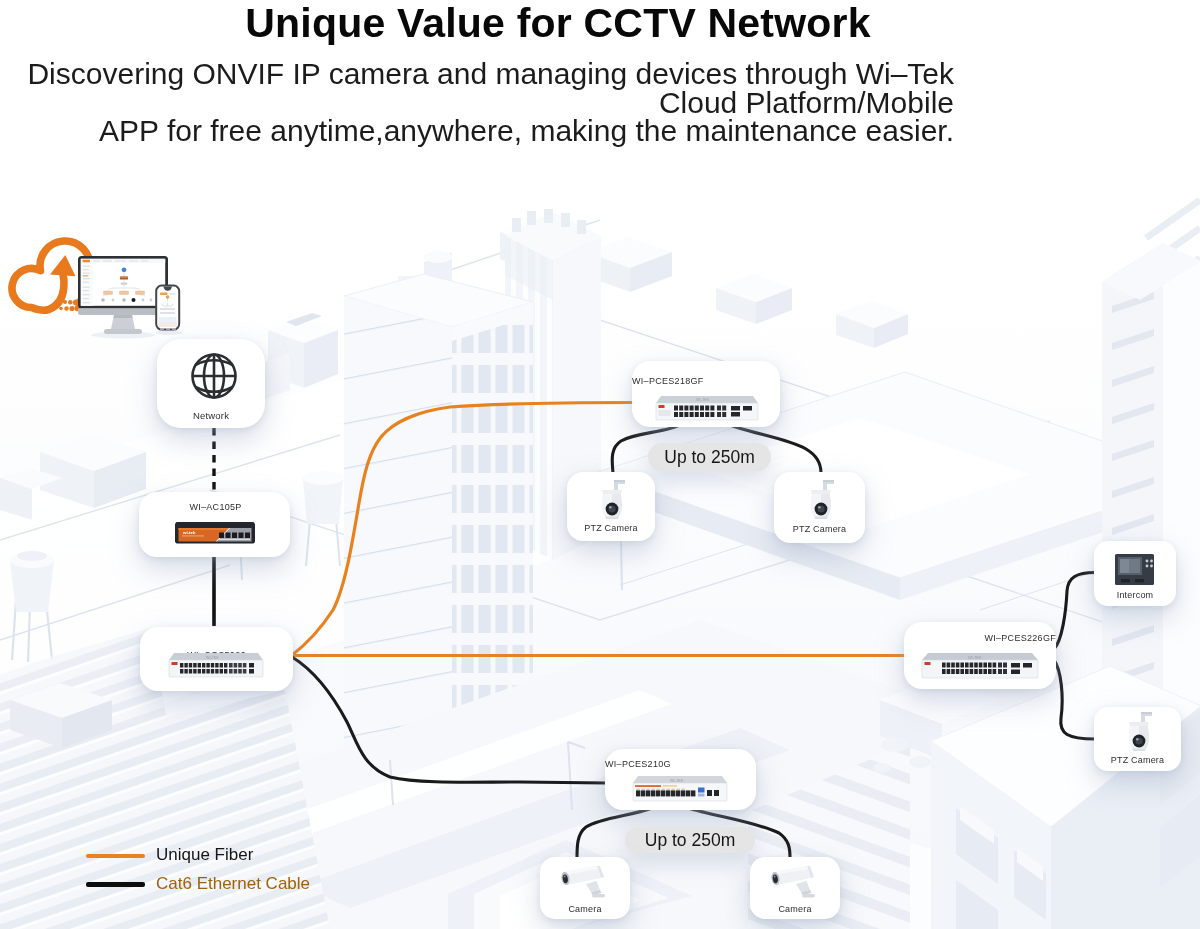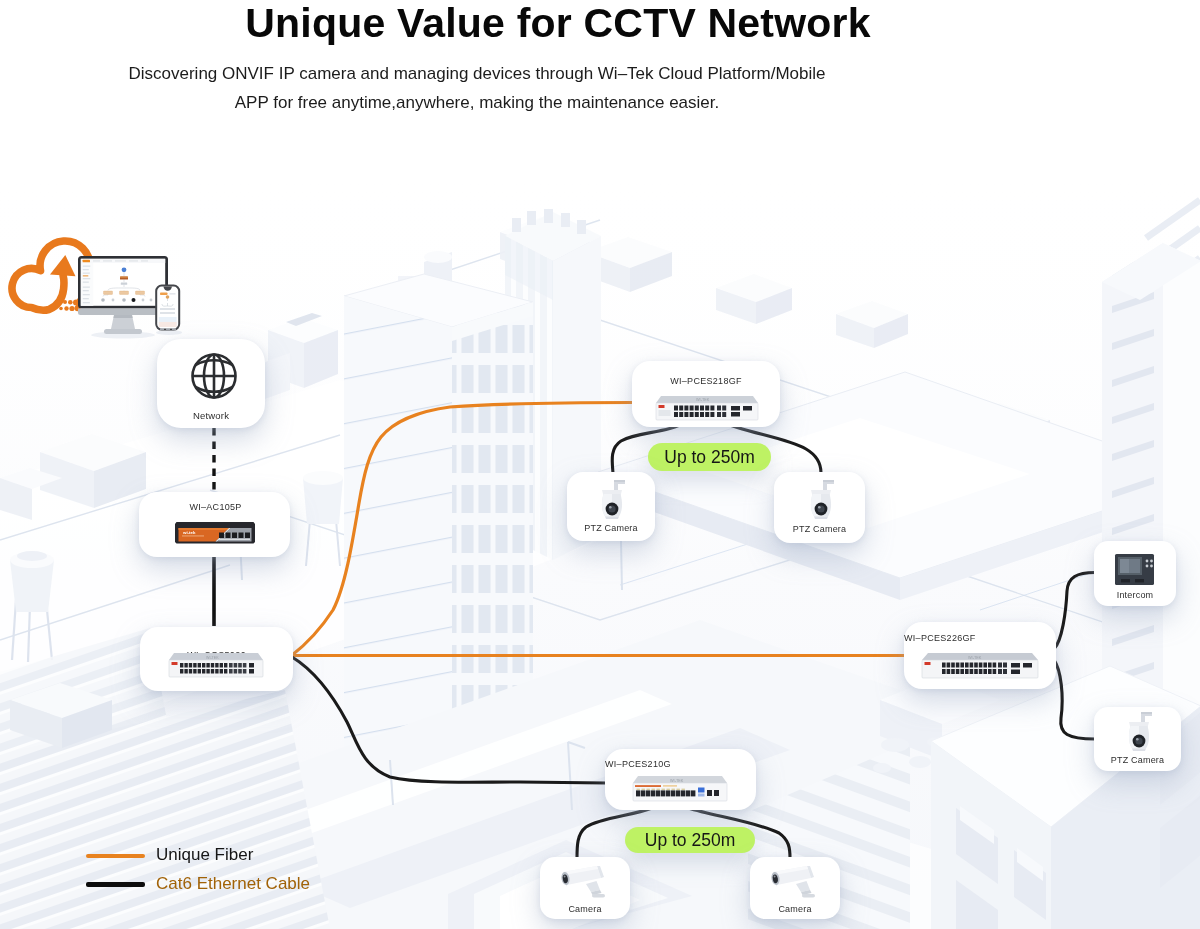--- a/index.html
+++ b/index.html
@@ -1,27 +1,27 @@
 <!DOCTYPE html>
 <html><head>
 <meta charset="utf-8">
 <style>
   html,body{margin:0;padding:0;}
   body{width:1200px;height:929px;position:relative;overflow:hidden;background:#ffffff;
        font-family:"Liberation Sans", sans-serif;}
   .abs{position:absolute;}
   h1.title{position:absolute;left:0;top:0;width:1116px;text-align:center;margin:0;
      font-size:41px;font-weight:bold;color:#080808;letter-spacing:0.2px;line-height:46px;}
-  .subtitle{position:absolute;left:0;top:60px;width:954px;text-align:center;
-     font-size:17px;color:#1c1c1c;line-height:28.5px;font-weight:400;}
+  .subtitle{position:absolute;left:0;top:60px;width:954px;text-align:right;
+     font-size:30px;color:#1c1c1c;line-height:28.5px;font-weight:400;}
   .card{position:absolute;background:#fff;border-radius:18px;
      box-shadow:0 12px 28px rgba(148,162,190,0.38), 0 2px 6px rgba(160,172,195,0.25);}
   .ttl{font-size:9px;letter-spacing:0.3px;color:#2e2e2e;}
   .sml{font-size:9px;letter-spacing:0.2px;color:#2e2e2e;}
-  .pill{position:absolute;background:#bef264;border-radius:14px;text-align:center;
+  .pill{position:absolute;background:#e5e5e5;border-radius:14px;text-align:center;
      color:#161616;font-size:17.5px;box-shadow:0 10px 22px rgba(148,162,190,0.35);}
 </style>
 </head>
 <body>
 
 <svg id="bgcity" class="abs" width="1200" height="929" viewBox="0 0 1200 929" style="left:0;top:0">
   <rect x="0" y="0" width="1200" height="929" fill="#ffffff"></rect>
   <defs>
     <linearGradient id="groundg" x1="0" y1="0" x2="0" y2="1">
       <stop offset="0" stop-color="#ffffff" stop-opacity="0"></stop>
@@ -416,21 +416,21 @@
       <rect x="67.6" y="19" width="3.6" height="4.5"></rect>
       <rect x="72.2" y="19" width="3.6" height="4.5"></rect>
       <rect x="76.8" y="19" width="3.6" height="4.5"></rect>
   </g>
   <rect x="83" y="13" width="5" height="4.5" fill="#24262c"></rect>
   <rect x="83" y="19" width="5" height="4.5" fill="#24262c"></rect>
   <text x="40" y="8.6" font-size="3.6" fill="#9aa0a8" font-family="Liberation Sans">WI-TEK</text>
 </svg>
 
 <div class="card" style="left:632px;top:361px;width:148px;height:66px;"></div>
-<div class="abs ttl" style="left:632px;top:375.5px;width:148px;text-align:center;">WI–PCES218GF</div>
+<div class="abs ttl" style="left:632px;top:375.5px;width:148px;text-align:left;">WI–PCES218GF</div>
 <svg class="abs" width="112" height="30" viewBox="0 0 112 30" style="left:651px;top:392px">
   <path d="M10,4 L102,4 L107,11 L5,11 Z" fill="#ccd1d8"></path>
   <rect x="5" y="11" width="102" height="17" rx="1" fill="#f5f6f8" stroke="#d6dae0" stroke-width="0.6"></rect>
   <rect x="7.5" y="13" width="6" height="3" fill="#d33a2a"></rect>
   <rect x="7.5" y="18" width="12" height="6" fill="#e4e7eb"></rect>
   <g fill="#24262c">
     <rect x="23" y="13.5" width="4" height="5"></rect>
       <rect x="28.2" y="13.5" width="4" height="5"></rect>
       <rect x="33.4" y="13.5" width="4" height="5"></rect>
       <rect x="38.6" y="13.5" width="4" height="5"></rect>
@@ -466,21 +466,21 @@
 <div class="abs sml" style="left:567px;top:523px;width:88px;text-align:center;">PTZ Camera</div>
 <div class="abs sml" style="left:774px;top:524px;width:91px;text-align:center;">PTZ Camera</div>
 <svg class="abs" width="44" height="46" viewBox="0 0 44 46" style="left:589px;top:478px">
   <use href="#ptzsym"></use>
 </svg>
 <svg class="abs" width="44" height="46" viewBox="0 0 44 46" style="left:798px;top:478px">
   <use href="#ptzsym"></use>
 </svg>
 
 <div class="card" style="left:904px;top:622px;width:152px;height:67px;"></div>
-<div class="abs ttl" style="left:904px;top:633px;width:152px;text-align:left;">WI–PCES226GF</div>
+<div class="abs ttl" style="left:904px;top:633px;width:152px;text-align:right;">WI–PCES226GF</div>
 <svg class="abs" width="128" height="30" viewBox="0 0 128 30" style="left:916px;top:650px">
   <path d="M12,3 L116,3 L122,10 L6,10 Z" fill="#c6cbd3"></path>
   <rect x="6" y="10" width="116" height="18" rx="1" fill="#f4f5f7" stroke="#d4d8de" stroke-width="0.6"></rect>
   <rect x="8.5" y="12" width="6" height="3" fill="#d33a2a"></rect>
   <g fill="#24262c">
     <rect x="26" y="12.5" width="3.6" height="5"></rect>
       <rect x="30.6" y="12.5" width="3.6" height="5"></rect>
       <rect x="35.2" y="12.5" width="3.6" height="5"></rect>
       <rect x="39.8" y="12.5" width="3.6" height="5"></rect>
       <rect x="44.4" y="12.5" width="3.6" height="5"></rect>

